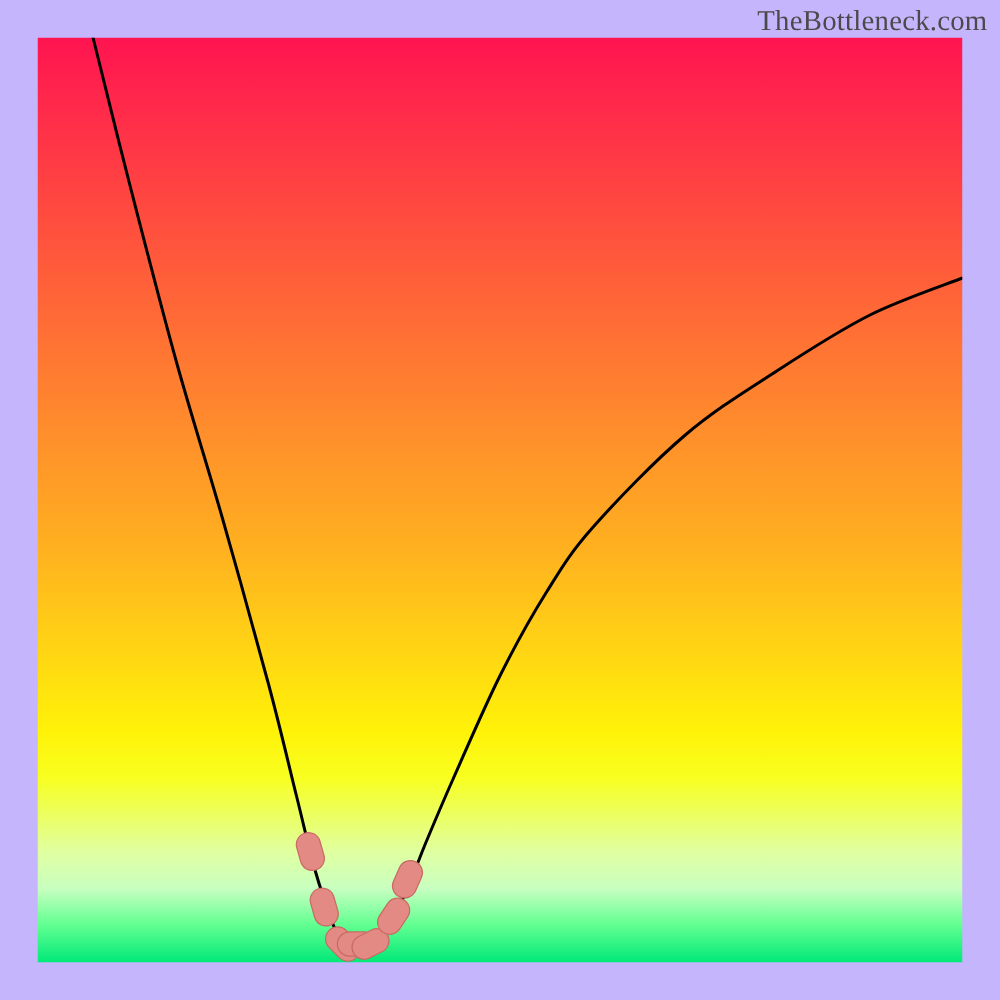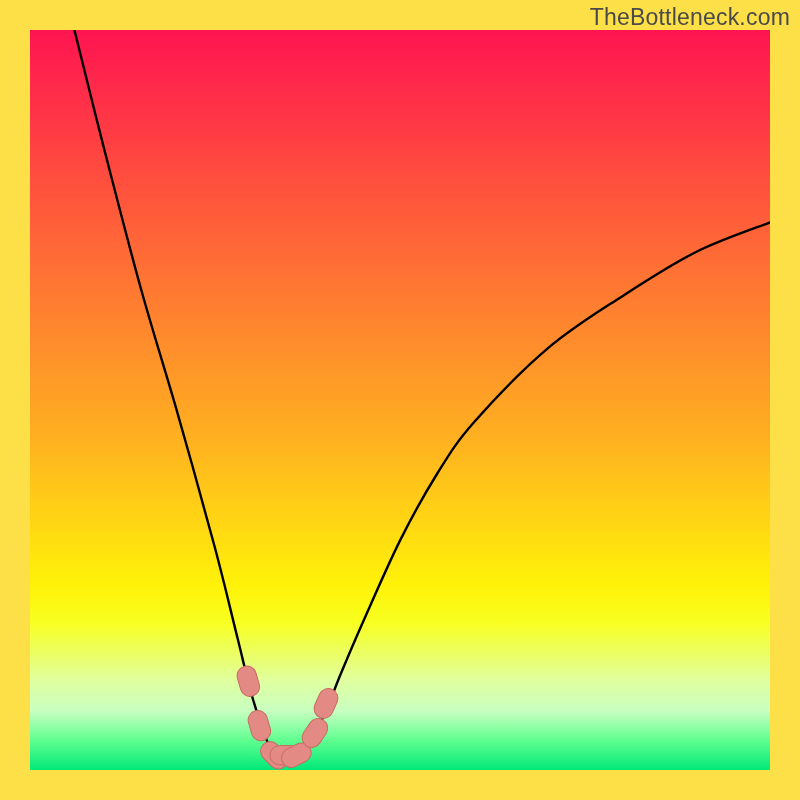--- a/index.html
+++ b/index.html
@@ -10,21 +10,22 @@
     background: #000;
     overflow: hidden;
     font-family: Arial, Helvetica, sans-serif;
   }
   .frame {
     position: absolute;
     left: 0;
     top: 0;
     width: 800px;
     height: 800px;
-    background: #fde047;
+    background: #c4b5fd;
+    font-family: Liberation Serif, serif;
   }
   .watermark {
     position: absolute;
     top: 4px;
     right: 10px;
     color: #4a4a4a;
     font-size: 23px;
     font-weight: 500;
     letter-spacing: 0.2px;
     z-index: 10;

